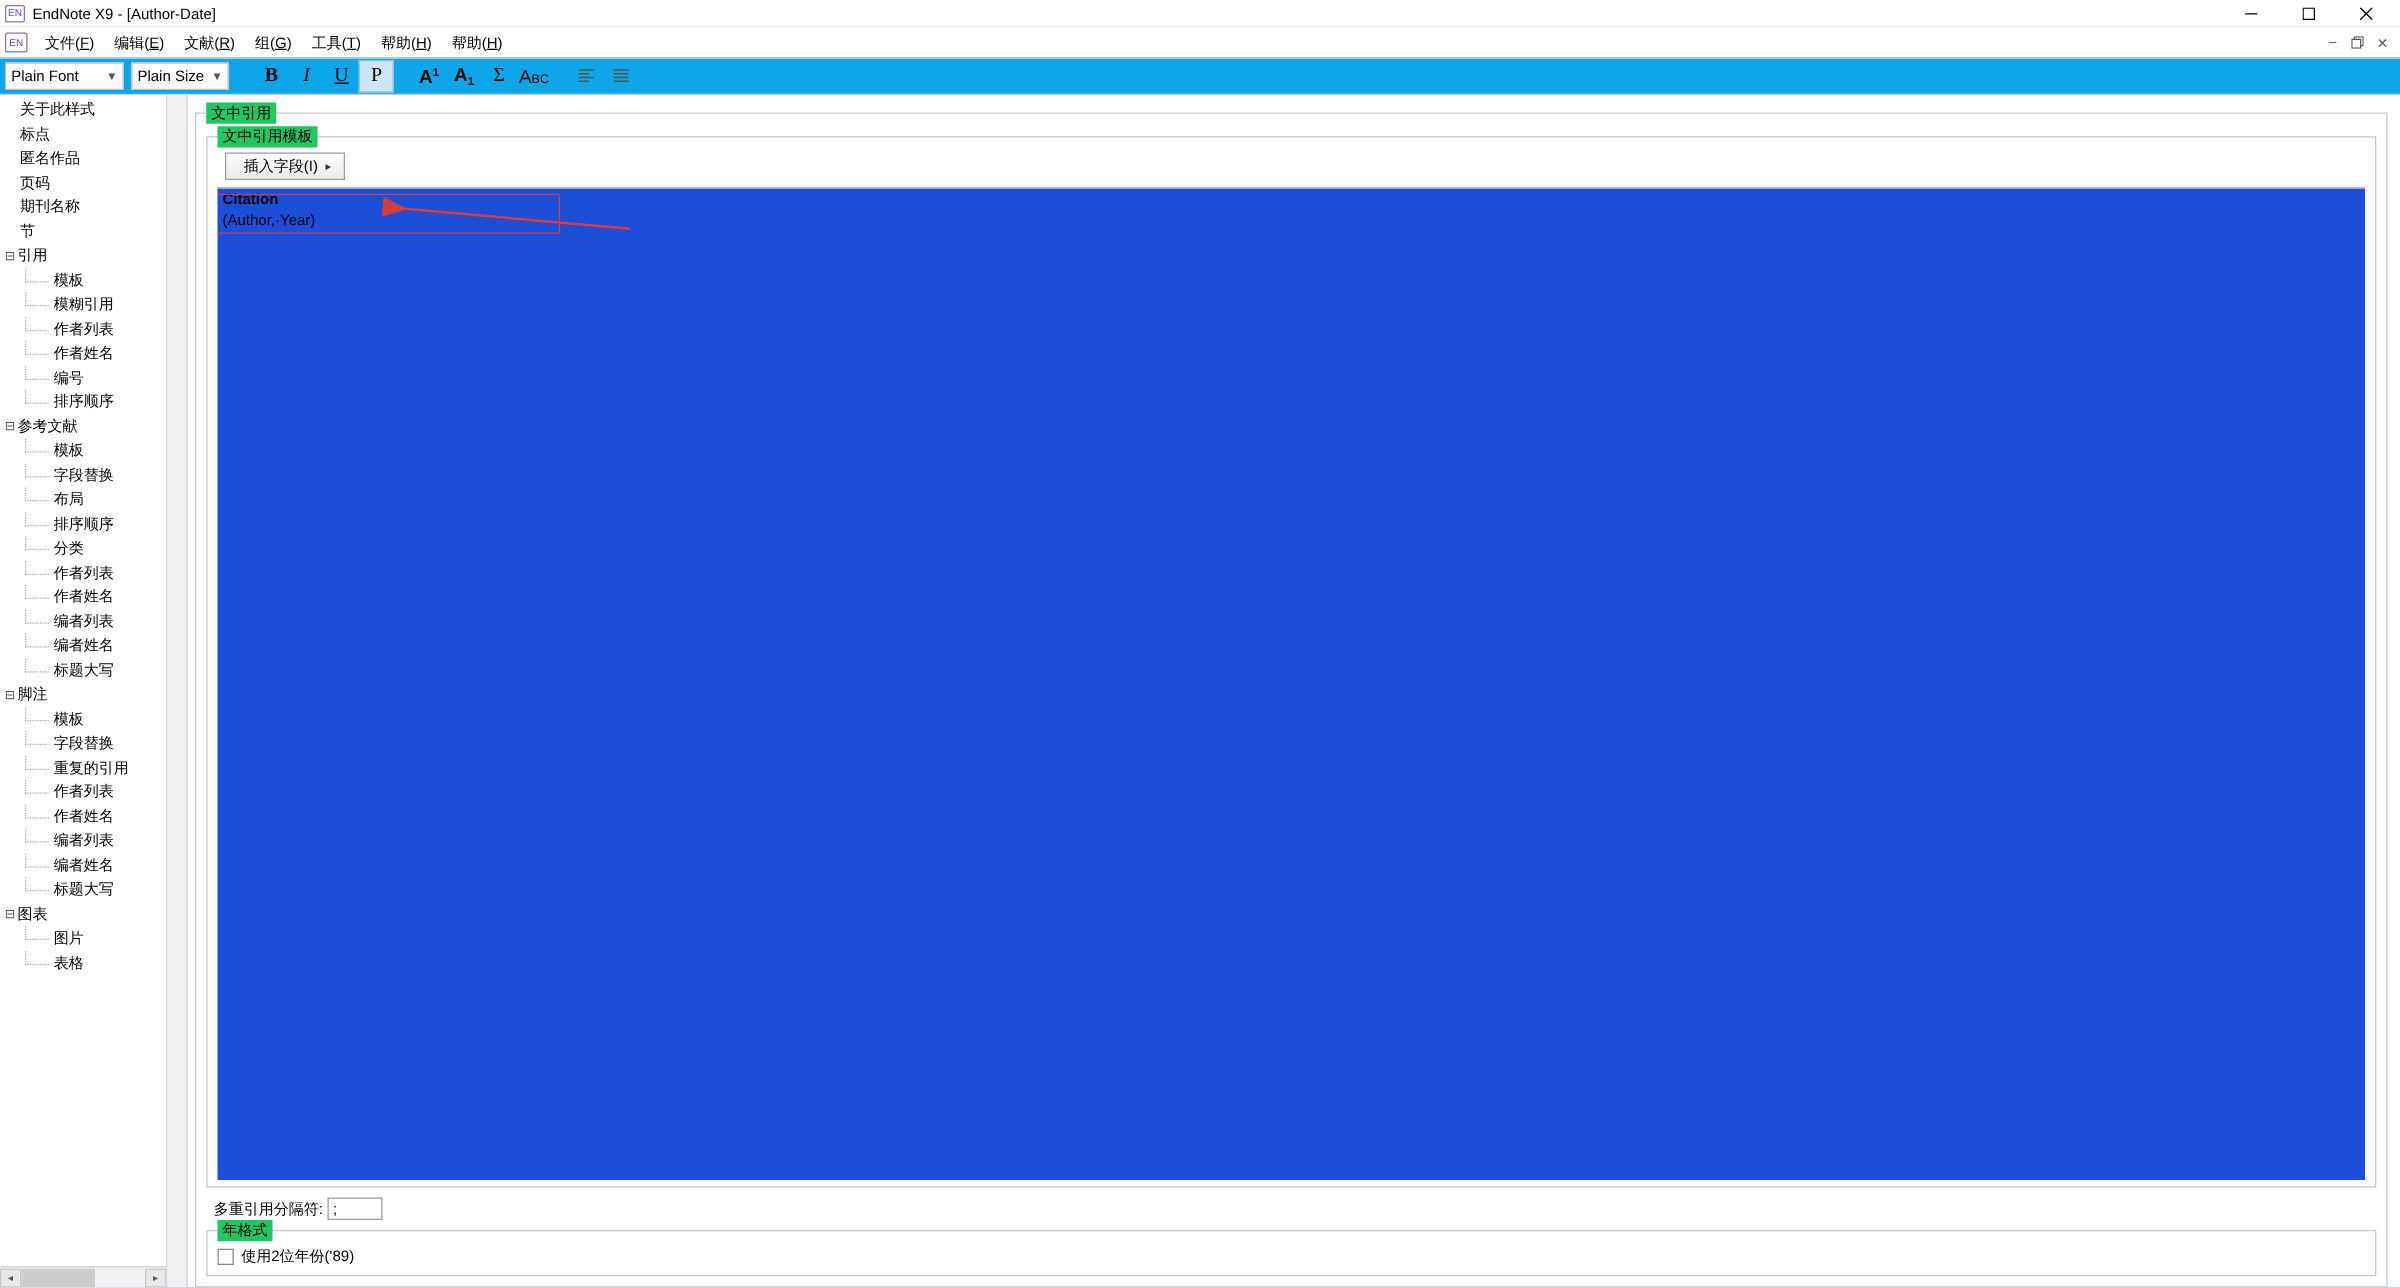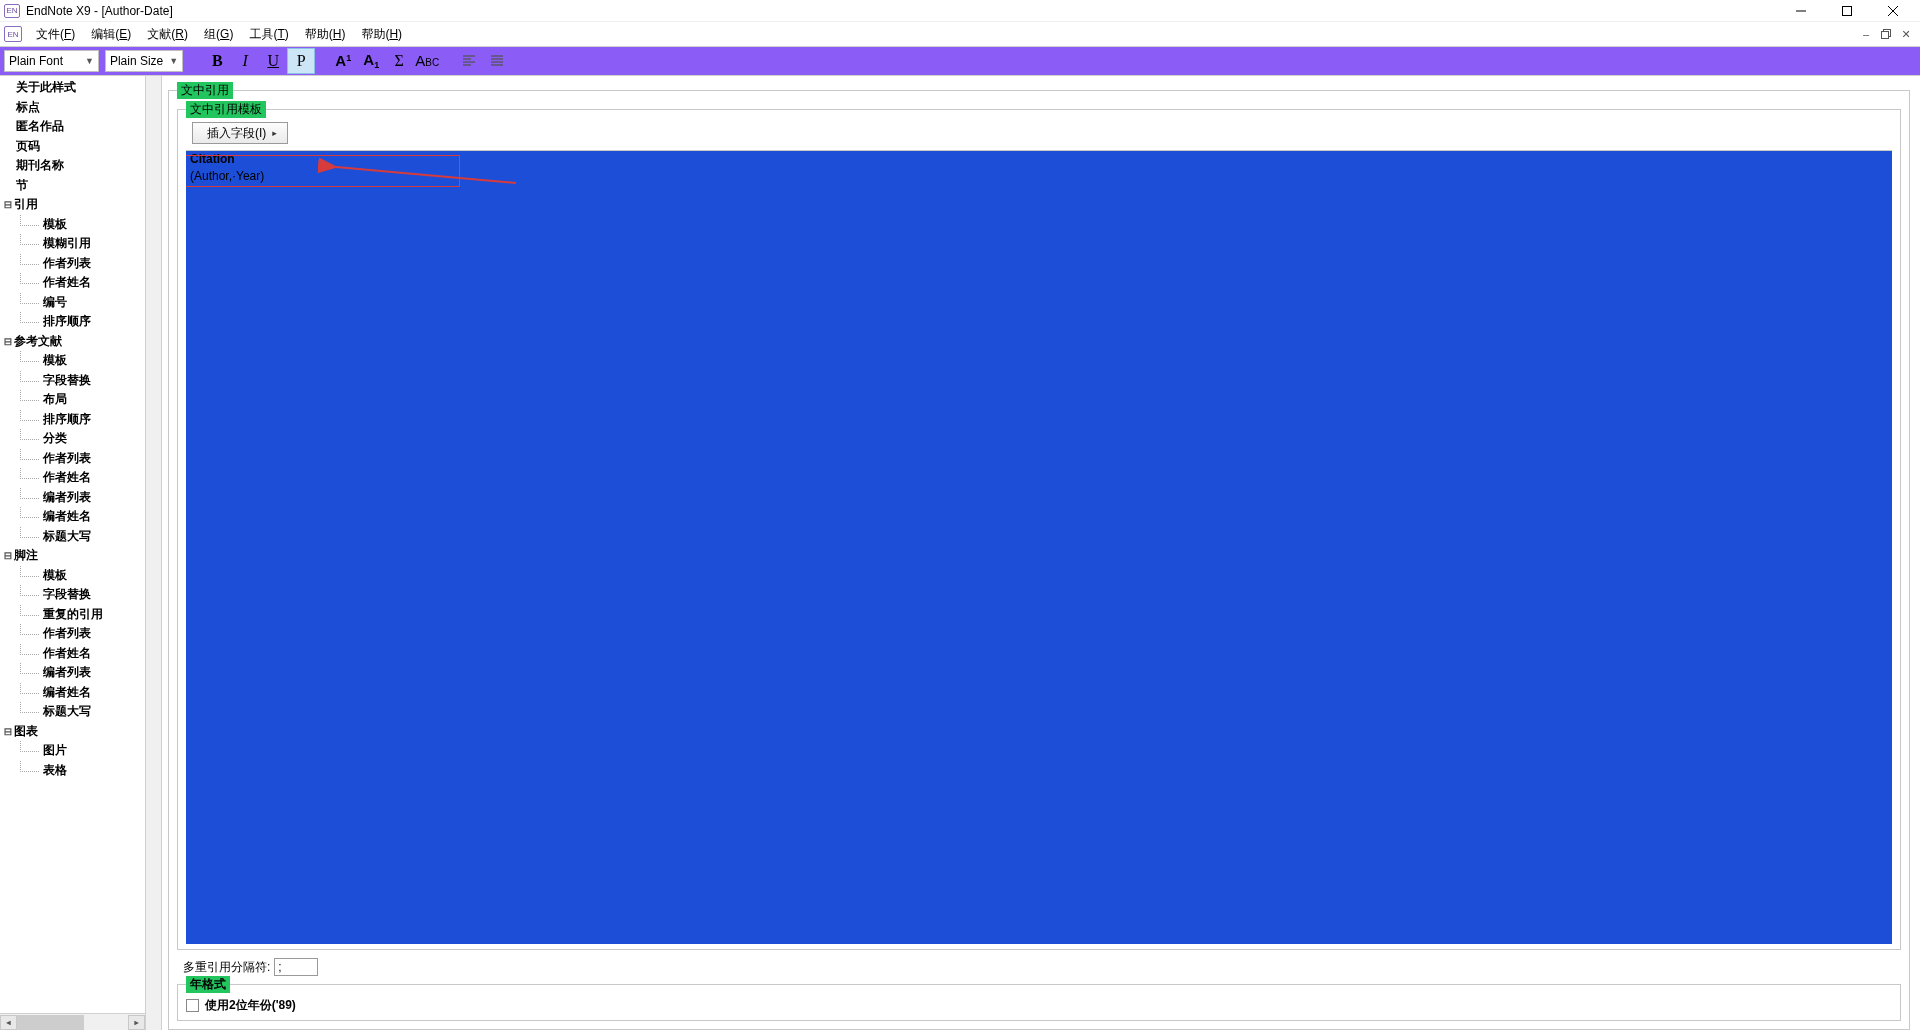--- a/index.html
+++ b/index.html
@@ -15,21 +15,21 @@
 
 
 .menubar { height: 24px; display: flex; align-items: center; padding: 0 2px; }
 .menubar .app-icon { width: 18px; height: 16px; border: 1px solid #8a6dbd; border-radius: 2px; display: flex; align-items: center; justify-content: center; font-size: 8px; color: #6a4ca8; margin: 0 6px 0 2px; }
 .menubar .mi { padding: 2px 8px; }
 .menubar .mi .accel { text-decoration: underline; }
 .menubar .mdi { margin-left: auto; display: flex; gap: 4px; padding-right: 4px; }
 .menubar .mdi span { width: 16px; height: 16px; display: flex; align-items: center; justify-content: center; font-size: 11px; color: #555; }
 
 
-.toolbar { height: 30px; border-top: 1px solid #d0d0d0; border-bottom: 1px solid #d0d0d0; display: flex; align-items: center; padding: 0 4px; gap: 0; background: #8b5cf6; }
+.toolbar { height: 30px; border-top: 1px solid #d0d0d0; border-bottom: 1px solid #d0d0d0; display: flex; align-items: center; padding: 0 4px; gap: 0; background: #0ea5e9; }
 .toolbar .combo { height: 22px; border: 1px solid #bfbfbf; background: #fff; display: flex; align-items: center; padding: 0 4px; margin-right: 6px; position: relative; }
 .toolbar .combo .label { min-width: 70px; }
 .toolbar .combo .caret { margin-left: 6px; font-size: 9px; color: #555; }
 .toolbar .grp { display: flex; margin-left: 14px; }
 .toolbar .tb { width: 28px; height: 26px; display: flex; align-items: center; justify-content: center; border: 1px solid transparent; }
 .toolbar .tb.active { background: #cde6f7; border-color: #8cc1e8; }
 .toolbar .tb svg { width: 16px; height: 16px; }
 .toolbar .tb .glyph { font-family: "Times New Roman", serif; font-size: 16px; font-weight: bold; }
 .toolbar .tb .glyph.i { font-style: italic; font-weight: normal; }
 .toolbar .tb .glyph.u { text-decoration: underline; font-weight: normal; }
@@ -40,21 +40,21 @@
 .toolbar .tb .sub .sm { font-size: 9px; vertical-align: sub; }
 .toolbar .tb .sigma { font-family: "Times New Roman", serif; font-size: 16px; }
 .toolbar .tb .smallcaps { font-family: "Times New Roman", serif; }
 .toolbar .tb .smallcaps .cap { font-size: 15px; }
 .toolbar .tb .smallcaps .low { font-size: 10px; }
 
 
 .workspace { display: flex; height: calc(100% - 22px - 24px - 30px); }
 
 
-.sidebar { width: 146px; border-right: 1px solid #d0d0d0; display: flex; flex-direction: column; font-weight: bold; }
+.sidebar { width: 134px; border-right: 1px solid #d0d0d0; display: flex; flex-direction: column; }
 .tree { flex: 1; overflow: hidden; padding-top: 2px; }
 .tree-row { display: flex; align-items: center; height: 19.5px; white-space: nowrap; }
 .tree-row .exp { width: 12px; text-align: center; color: #555; font-size: 10px; }
 .tree-row.d1 { padding-left: 2px; }
 .tree-row.d2 { padding-left: 14px; }
 .tree-row.d2::before { content: ""; display: inline-block; width: 18px; height: 10px; border-left: 1px dotted #aaa; border-bottom: 1px dotted #aaa; margin-right: 4px; margin-left: 6px; transform: translateY(-4px); }
 .tree-row.d1.has-exp .exp { display: inline-block; }
 .tree-row.d1:not(.has-exp)::before { content: ""; display: inline-block; width: 14px; }
 .hscroll { height: 17px; border-top: 1px solid #d0d0d0; display: flex; align-items: center; background: #f0f0f0; }
 .hscroll .btn { width: 17px; height: 15px; background: #e8e8e8; border: 1px solid #c8c8c8; display: flex; align-items: center; justify-content: center; font-size: 8px; color: #555; }
@@ -81,21 +81,21 @@
 .row-hl { border: 1px solid #d83b3b; position: absolute; left: -20px; top: 4px; width: 294px; height: 32px; pointer-events: none; }
 .ed-line { padding: 0 4px; line-height: 17px; }
 .ed-line.bold { font-weight: bold; }
 
 .arrow-annot { position: absolute; pointer-events: none; }
 .arrow-annot svg { overflow: visible; }
 
 .sep-row { display: flex; align-items: center; gap: 4px; padding: 8px 6px; }
 .sep-row input { width: 44px; height: 18px; border: 1px solid #9a9a9a; padding: 0 3px; font-size: 12px; }
 
-.gb-year { padding: 10px 8px 2px 8px; font-weight: bold; }
+.gb-year { padding: 10px 8px 2px 8px; }
 .chk-row { display: flex; align-items: center; gap: 6px; padding: 2px 0 4px 0; }
 .chk { width: 13px; height: 13px; border: 1px solid #888; background: #fff; display: inline-block; }
 
 </style>
 </head>
 <body>
 
 <div class="titlebar">
   <span class="app-icon">EN</span>
   <span class="title">EndNote X9 - [Author-Date]</span>

